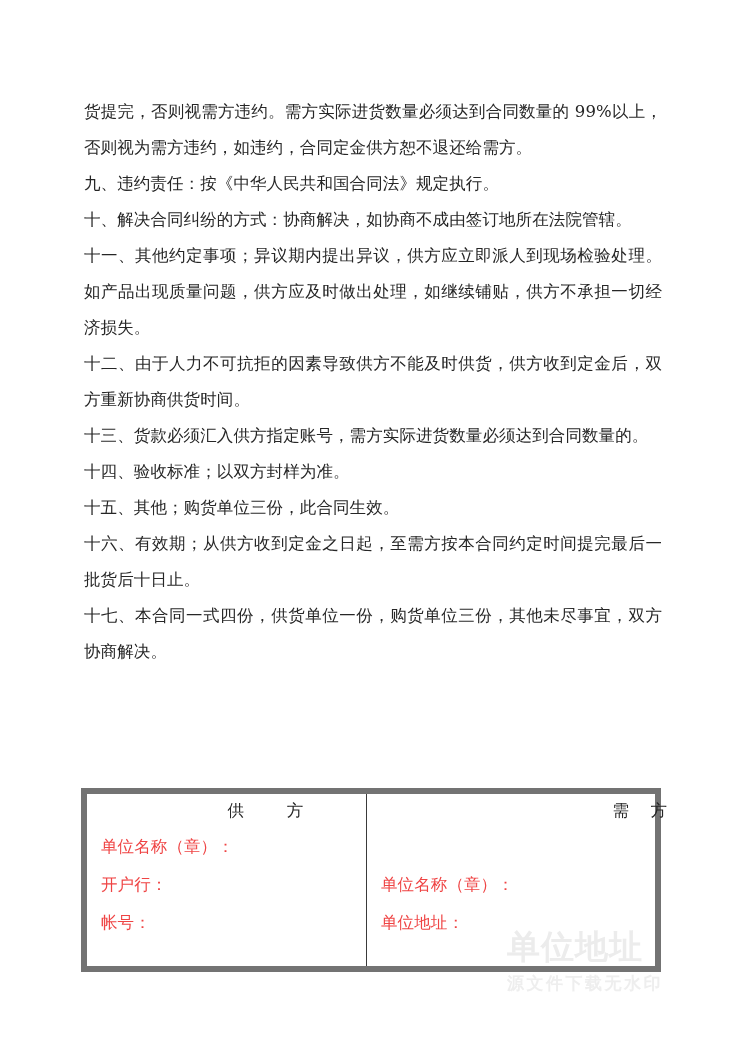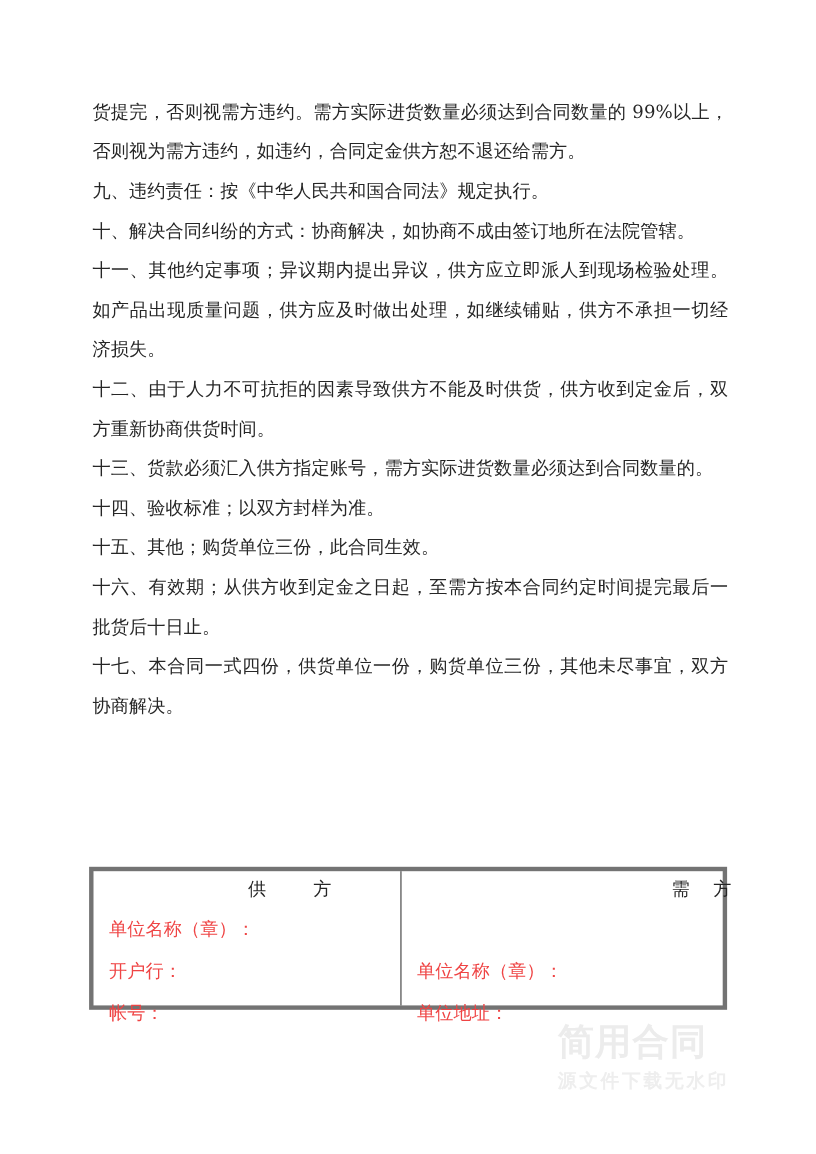--- a/index.html
+++ b/index.html
@@ -30,35 +30,35 @@
     left: 84px;
     top: 84px;
     width: 578px;
   }
 
   .para {
     font-size: 16.5px;
     line-height: 36px;
     text-align: justify;
     text-justify: inter-ideograph;
-    margin: 0 0 0 0;
+    margin: 10px 0 0 0;
     letter-spacing: 0.1px;
     color: #262626;
     white-space: normal;
   }
   .para + .para { margin-top: 0; }
 
   
   .sig-table {
     position: absolute;
     left: 81px;
     top: 788px;
     width: 580px;
-    height: 130px;
-    border: 4px solid #737373;
+    height: 184px;
+    border: 6px solid #737373;
     box-sizing: border-box;
     background: transparent;
     z-index: 3;
   }
   .sig-divider {
     position: absolute;
     left: 279px;
     top: 0;
     width: 1px;
     height: 100%;
@@ -144,21 +144,21 @@
     <p class="para">十一、其他约定事项；异议期内提出异议，供方应立即派人到现场检验处理。如产品出现质量问题，供方应及时做出处理，如继续铺贴，供方不承担一切经济损失。</p>
     <p class="para">十二、由于人力不可抗拒的因素导致供方不能及时供货，供方收到定金后，双方重新协商供货时间。</p>
     <p class="para">十三、货款必须汇入供方指定账号，需方实际进货数量必须达到合同数量的。</p>
     <p class="para">十四、验收标准；以双方封样为准。</p>
     <p class="para">十五、其他；购货单位三份，此合同生效。</p>
     <p class="para">十六、有效期；从供方收到定金之日起，至需方按本合同约定时间提完最后一批货后十日止。</p>
     <p class="para">十七、本合同一式四份，供货单位一份，购货单位三份，其他未尽事宜，双方协商解决。</p>
   </div>
 
   <div class="watermark">
-    <div class="wm-main">简用合同</div>
+    <div class="wm-main">单位地址</div>
     <div class="wm-sub">源文件下载无水印</div>
   </div>
 
   <div class="sig-table">
     <div class="sig-divider"></div>
 
     <div class="sig-col left">
       <div class="sig-head left-head">供        方</div>
       <div class="sig-row">单位名称（章）：</div>
       <div class="sig-row">开户行：</div>

